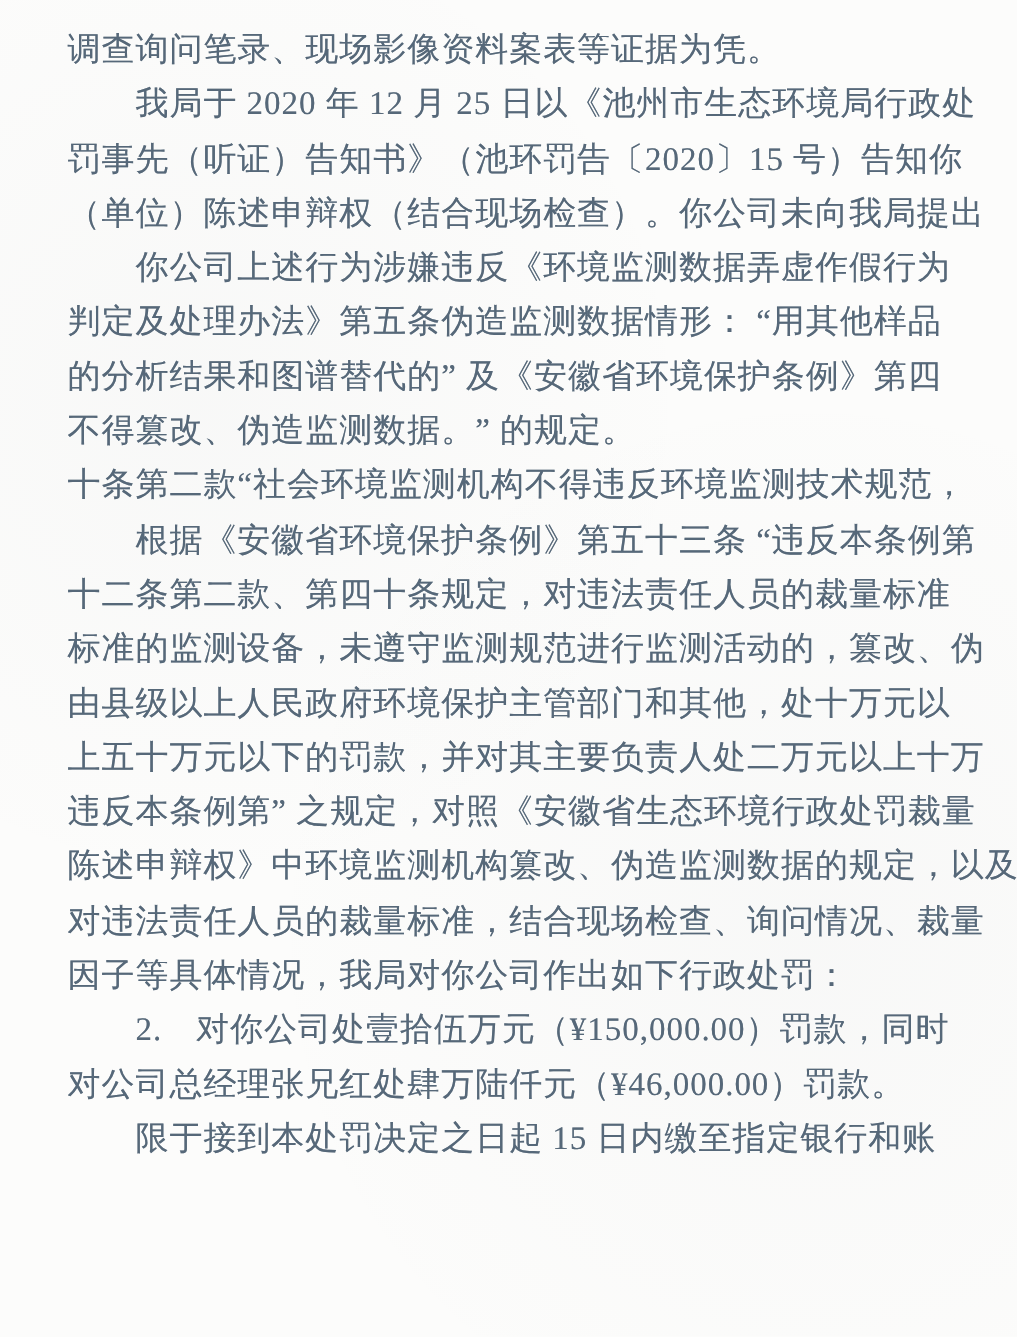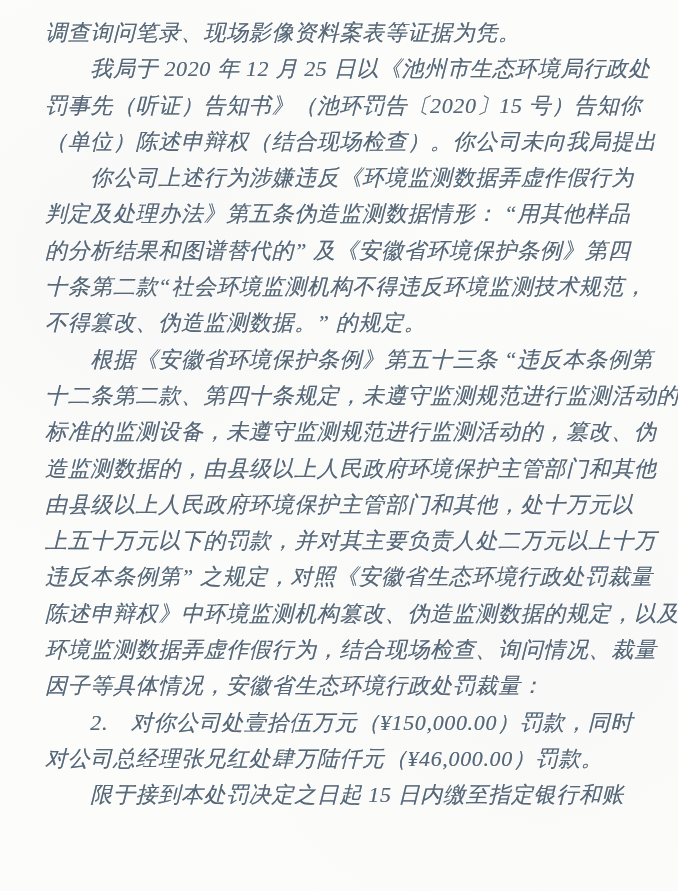--- a/index.html
+++ b/index.html
@@ -27,42 +27,40 @@
     color: var(--ink);
   }
   .doc-line {
     font-size: 22px;
     line-height: 36.3px;
     height: 36.3px;
     letter-spacing: 0.65px;
     white-space: pre;
     text-shadow: 0 0 0.4px rgba(86,104,121,0.55);
     font-weight: 400;
-    font-style: italic;
   }
 </style>
 </head>
 <body>
 
 <div class="page">
   <div class="doc-line">调查询问笔录、现场影像资料案表等证据为凭。</div>
   <div class="doc-line">　　我局于 2020 年 12 月 25 日以《池州市生态环境局行政处</div>
   <div class="doc-line">罚事先（听证）告知书》（池环罚告〔2020〕15 号）告知你</div>
   <div class="doc-line">（单位）陈述申辩权（结合现场检查）。你公司未向我局提出</div>
   <div class="doc-line">　　你公司上述行为涉嫌违反《环境监测数据弄虚作假行为</div>
   <div class="doc-line">判定及处理办法》第五条伪造监测数据情形： “用其他样品</div>
   <div class="doc-line">的分析结果和图谱替代的” 及《安徽省环境保护条例》第四</div>
+  <div class="doc-line">不得篡改、伪造监测数据。” 的规定。</div>
   <div class="doc-line">十条第二款“社会环境监测机构不得违反环境监测技术规范，</div>
-  <div class="doc-line">不得篡改、伪造监测数据。” 的规定。</div>
   <div class="doc-line">　　根据《安徽省环境保护条例》第五十三条 “违反本条例第</div>
-  <div class="doc-line">十二条第二款、第四十条规定，未遵守监测规范进行监测活动的</div>
+  <div class="doc-line">十二条第二款、第四十条规定，对违法责任人员的裁量标准</div>
   <div class="doc-line">标准的监测设备，未遵守监测规范进行监测活动的，篡改、伪</div>
-  <div class="doc-line">造监测数据的，由县级以上人民政府环境保护主管部门和其他</div>
   <div class="doc-line">由县级以上人民政府环境保护主管部门和其他，处十万元以</div>
   <div class="doc-line">上五十万元以下的罚款，并对其主要负责人处二万元以上十万</div>
   <div class="doc-line">违反本条例第” 之规定，对照《安徽省生态环境行政处罚裁量</div>
   <div class="doc-line">陈述申辩权》中环境监测机构篡改、伪造监测数据的规定，以及</div>
-  <div class="doc-line">环境监测数据弄虚作假行为，结合现场检查、询问情况、裁量</div>
-  <div class="doc-line">因子等具体情况，安徽省生态环境行政处罚裁量：</div>
+  <div class="doc-line">对违法责任人员的裁量标准，结合现场检查、询问情况、裁量</div>
+  <div class="doc-line">因子等具体情况，我局对你公司作出如下行政处罚：</div>
   <div class="doc-line">　　2.　对你公司处壹拾伍万元（¥150,000.00）罚款，同时</div>
   <div class="doc-line">对公司总经理张兄红处肆万陆仟元（¥46,000.00）罚款。</div>
   <div class="doc-line">　　限于接到本处罚决定之日起 15 日内缴至指定银行和账</div>
 </div>
 
 </body></html>

